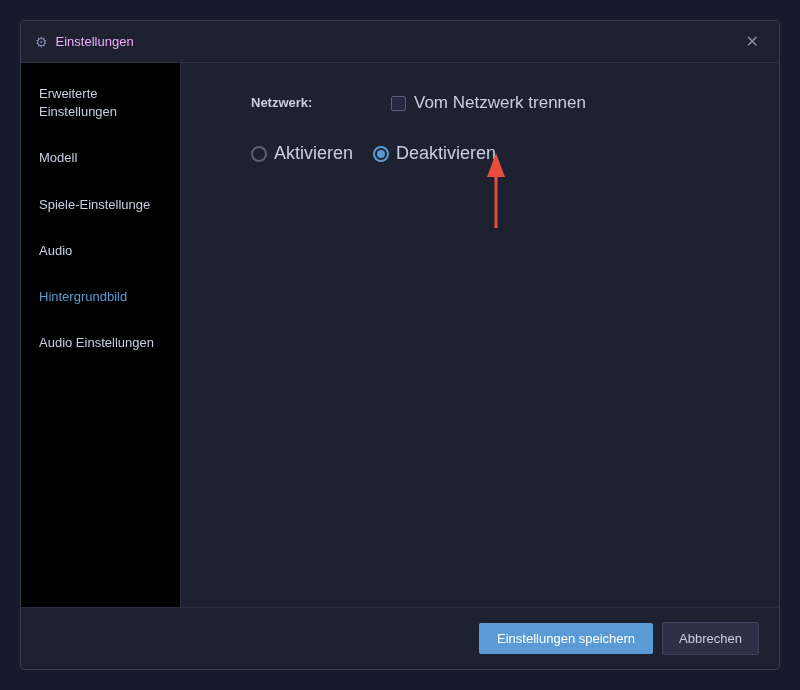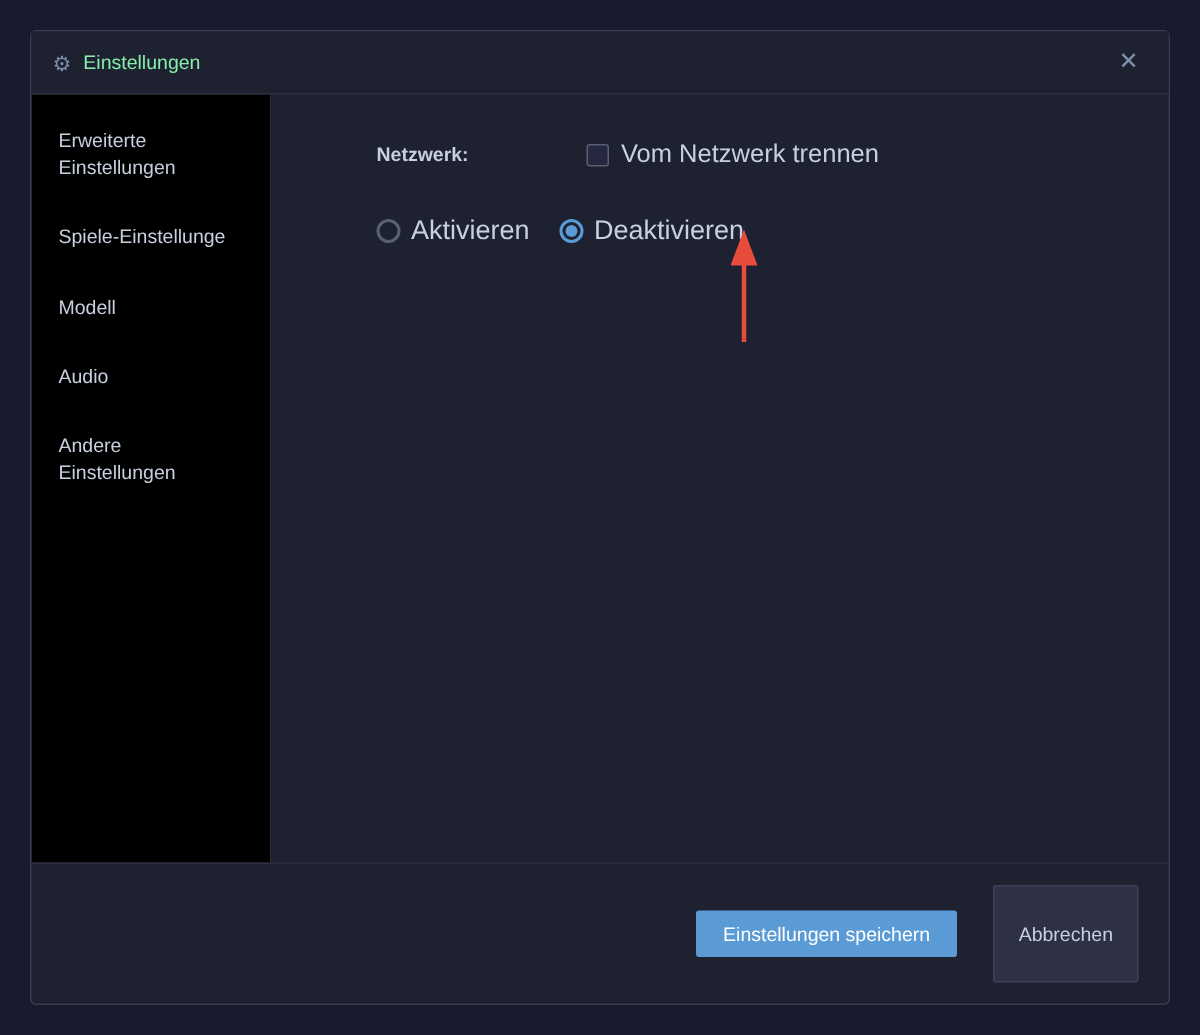--- a/index.html
+++ b/index.html
@@ -34,21 +34,21 @@
       flex-shrink: 0;
     }
 
     .title-bar-icon {
       color: #7a8aaa;
       margin-right: 8px;
       font-size: 14px;
     }
 
     .title-bar-title {
-      color: #86efac;
+      color: #f0abfc;
       font-size: 13px;
       font-weight: 500;
       flex: 1;
     }
 
     .close-btn {
       color: #8090aa;
       background: none;
       border: none;
       cursor: pointer;
@@ -201,40 +201,40 @@
       height: 80px;
     }
 
     
     .dialog-footer {
       display: flex;
       justify-content: flex-end;
       align-items: center;
       padding: 14px 20px;
       border-top: 1px solid #2a2d3e;
-      gap: 24px;
+      gap: 9px;
       flex-shrink: 0;
     }
 
     .btn-save {
       background: #5b9bd5;
       color: #fff;
       border: none;
       padding: 8px 18px;
       font-size: 13px;
       cursor: pointer;
       border-radius: 2px;
       font-family: inherit;
     }
 
     .btn-cancel {
       background: #2e3145;
       color: #c8d0e0;
       border: 1px solid #3e4158;
-      padding: 24px 16px;
+      padding: 8px 16px;
       font-size: 13px;
       cursor: pointer;
       border-radius: 2px;
       font-family: inherit;
     }
   </style>
 </head>
 <body>
 
 <div class="dialog">
@@ -245,30 +245,33 @@
     <button class="close-btn">✕</button>
   </div>
 
   <div class="dialog-body">
 
     <nav class="sidebar">
       <div class="sidebar-item inactive">
         <span>Erweiterte Einstellungen</span>
       </div>
       <div class="sidebar-item inactive">
+        <span>Modell</span>
+      </div>
+      <div class="sidebar-item inactive">
         <span>Spiele-Einstellunge</span>
       </div>
       <div class="sidebar-item inactive">
-        <span>Modell</span>
-      </div>
-      <div class="sidebar-item inactive">
         <span>Audio</span>
       </div>
-      <div class="sidebar-item inactive">
-        <span>Andere Einstellungen</span>
+      <div class="sidebar-item" style="color:#5b9bd5;">
+        <span>Hintergrundbild</span>
+      </div>
+      <div class="sidebar-item inactive">
+        <span>Audio Einstellungen</span>
       </div>
     </nav>
 
     <div class="content">
 
       <div class="form-row">
         <div class="form-label">Netzwerk:</div>
         <div class="form-controls">
           <label class="checkbox-container">
             <div class="checkbox-box"></div>

